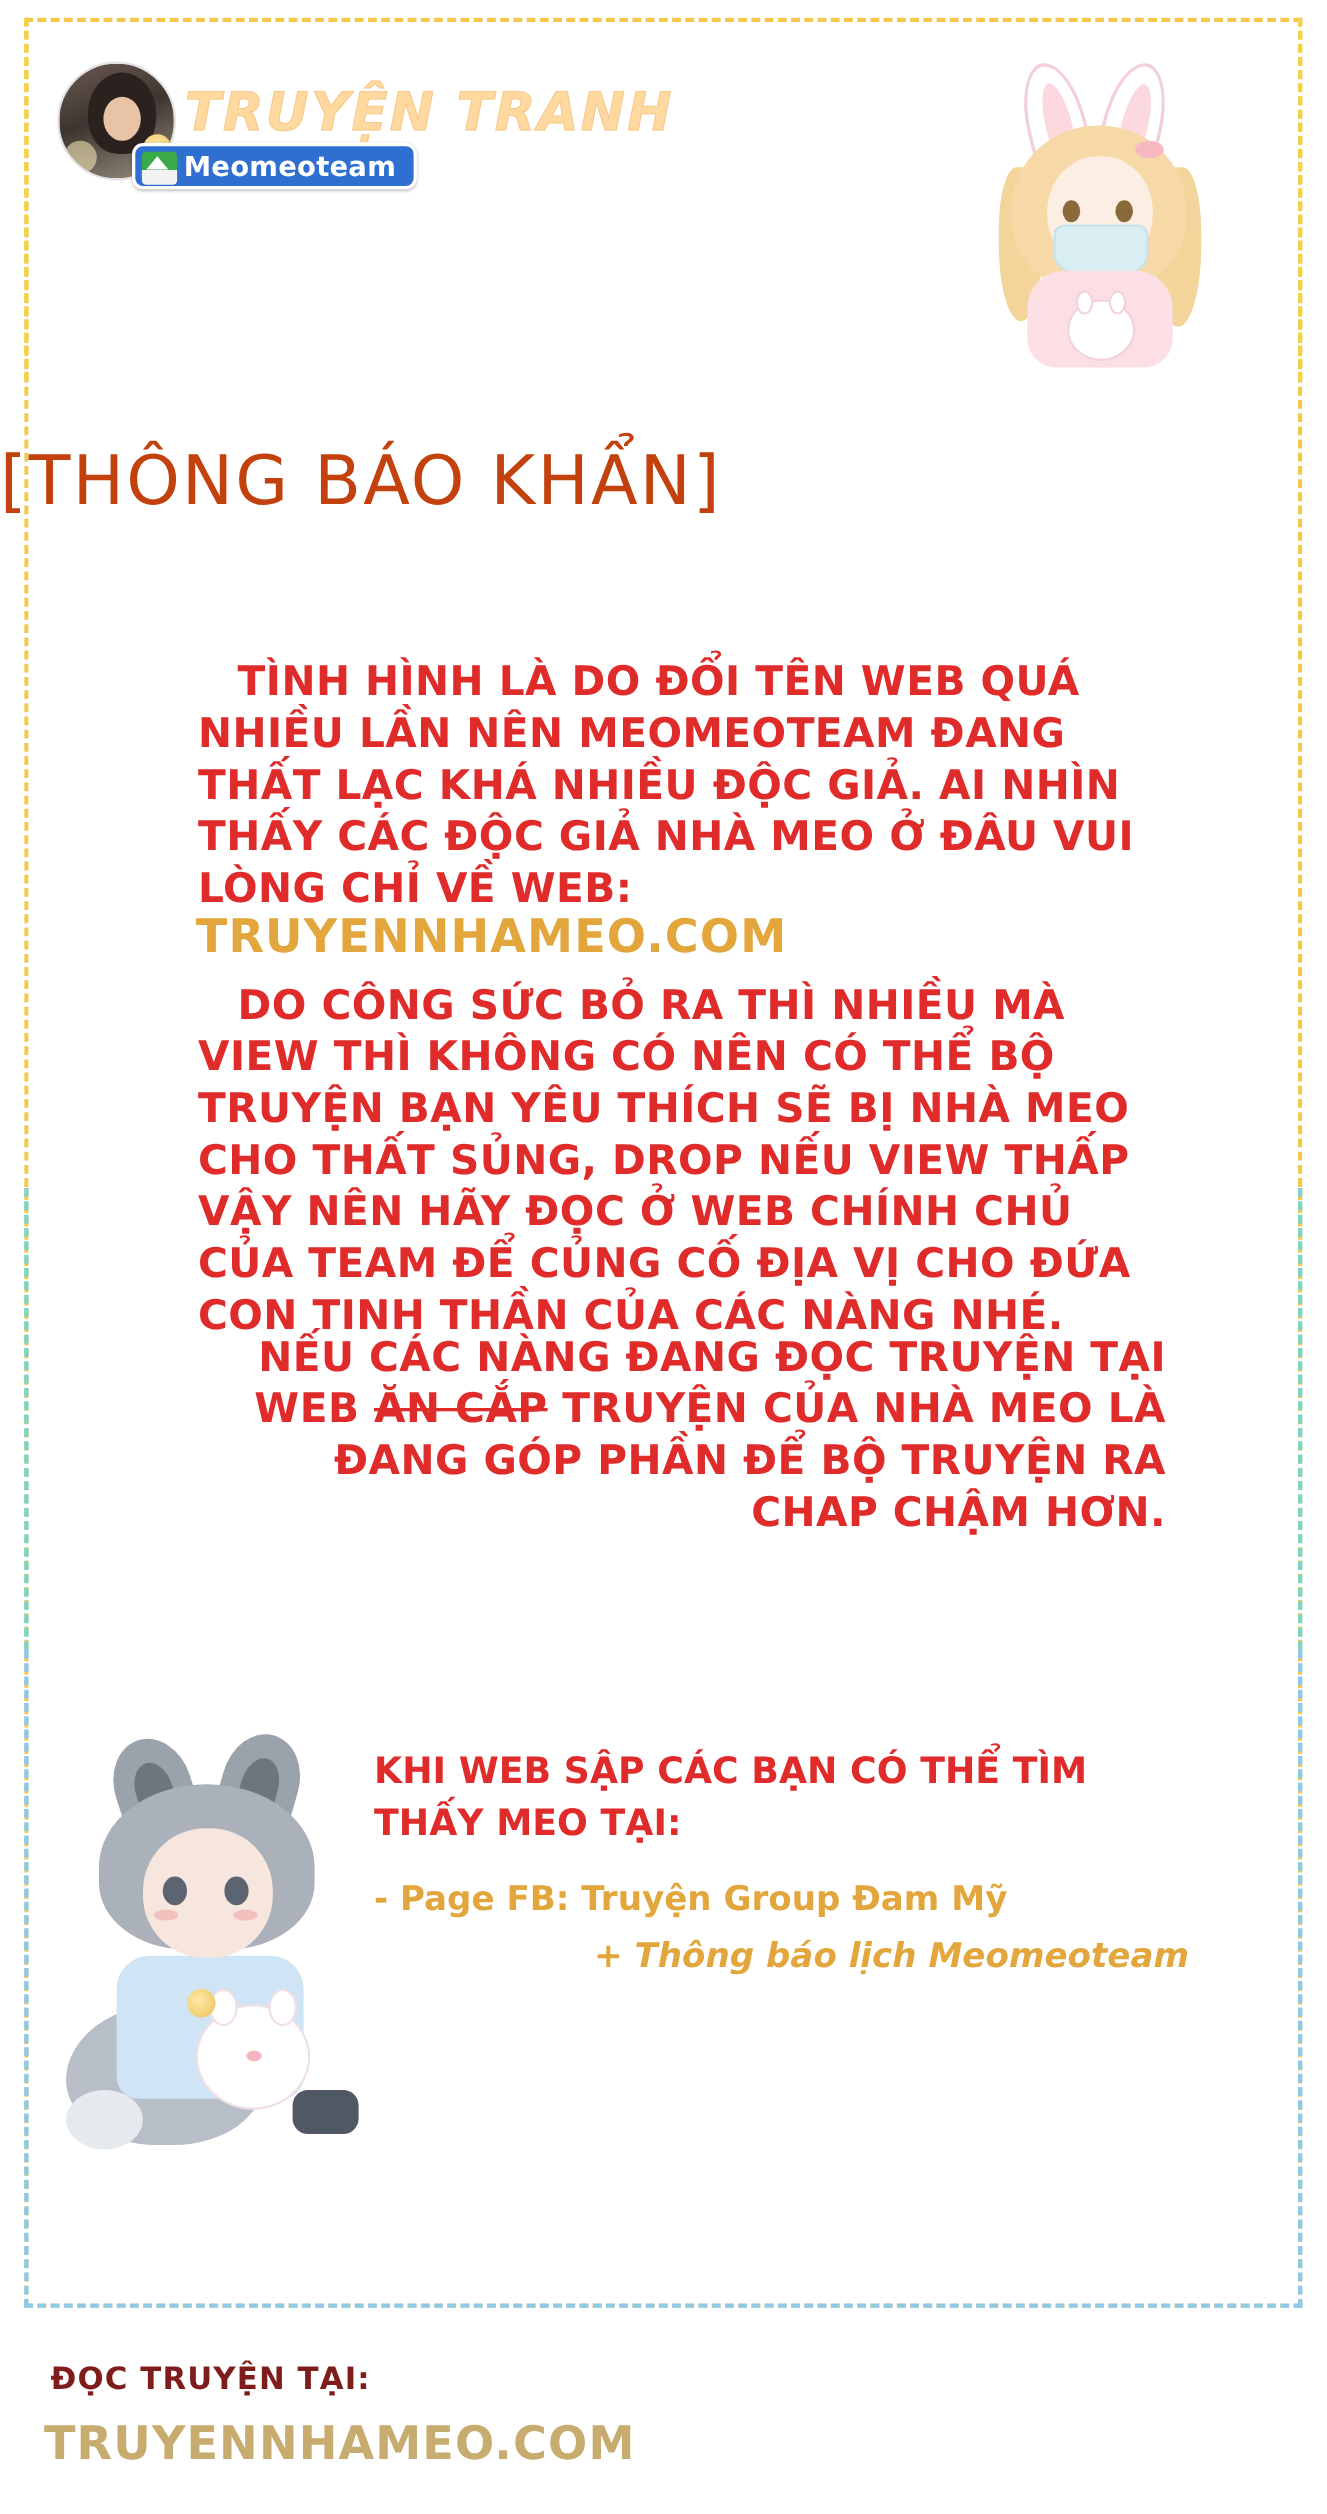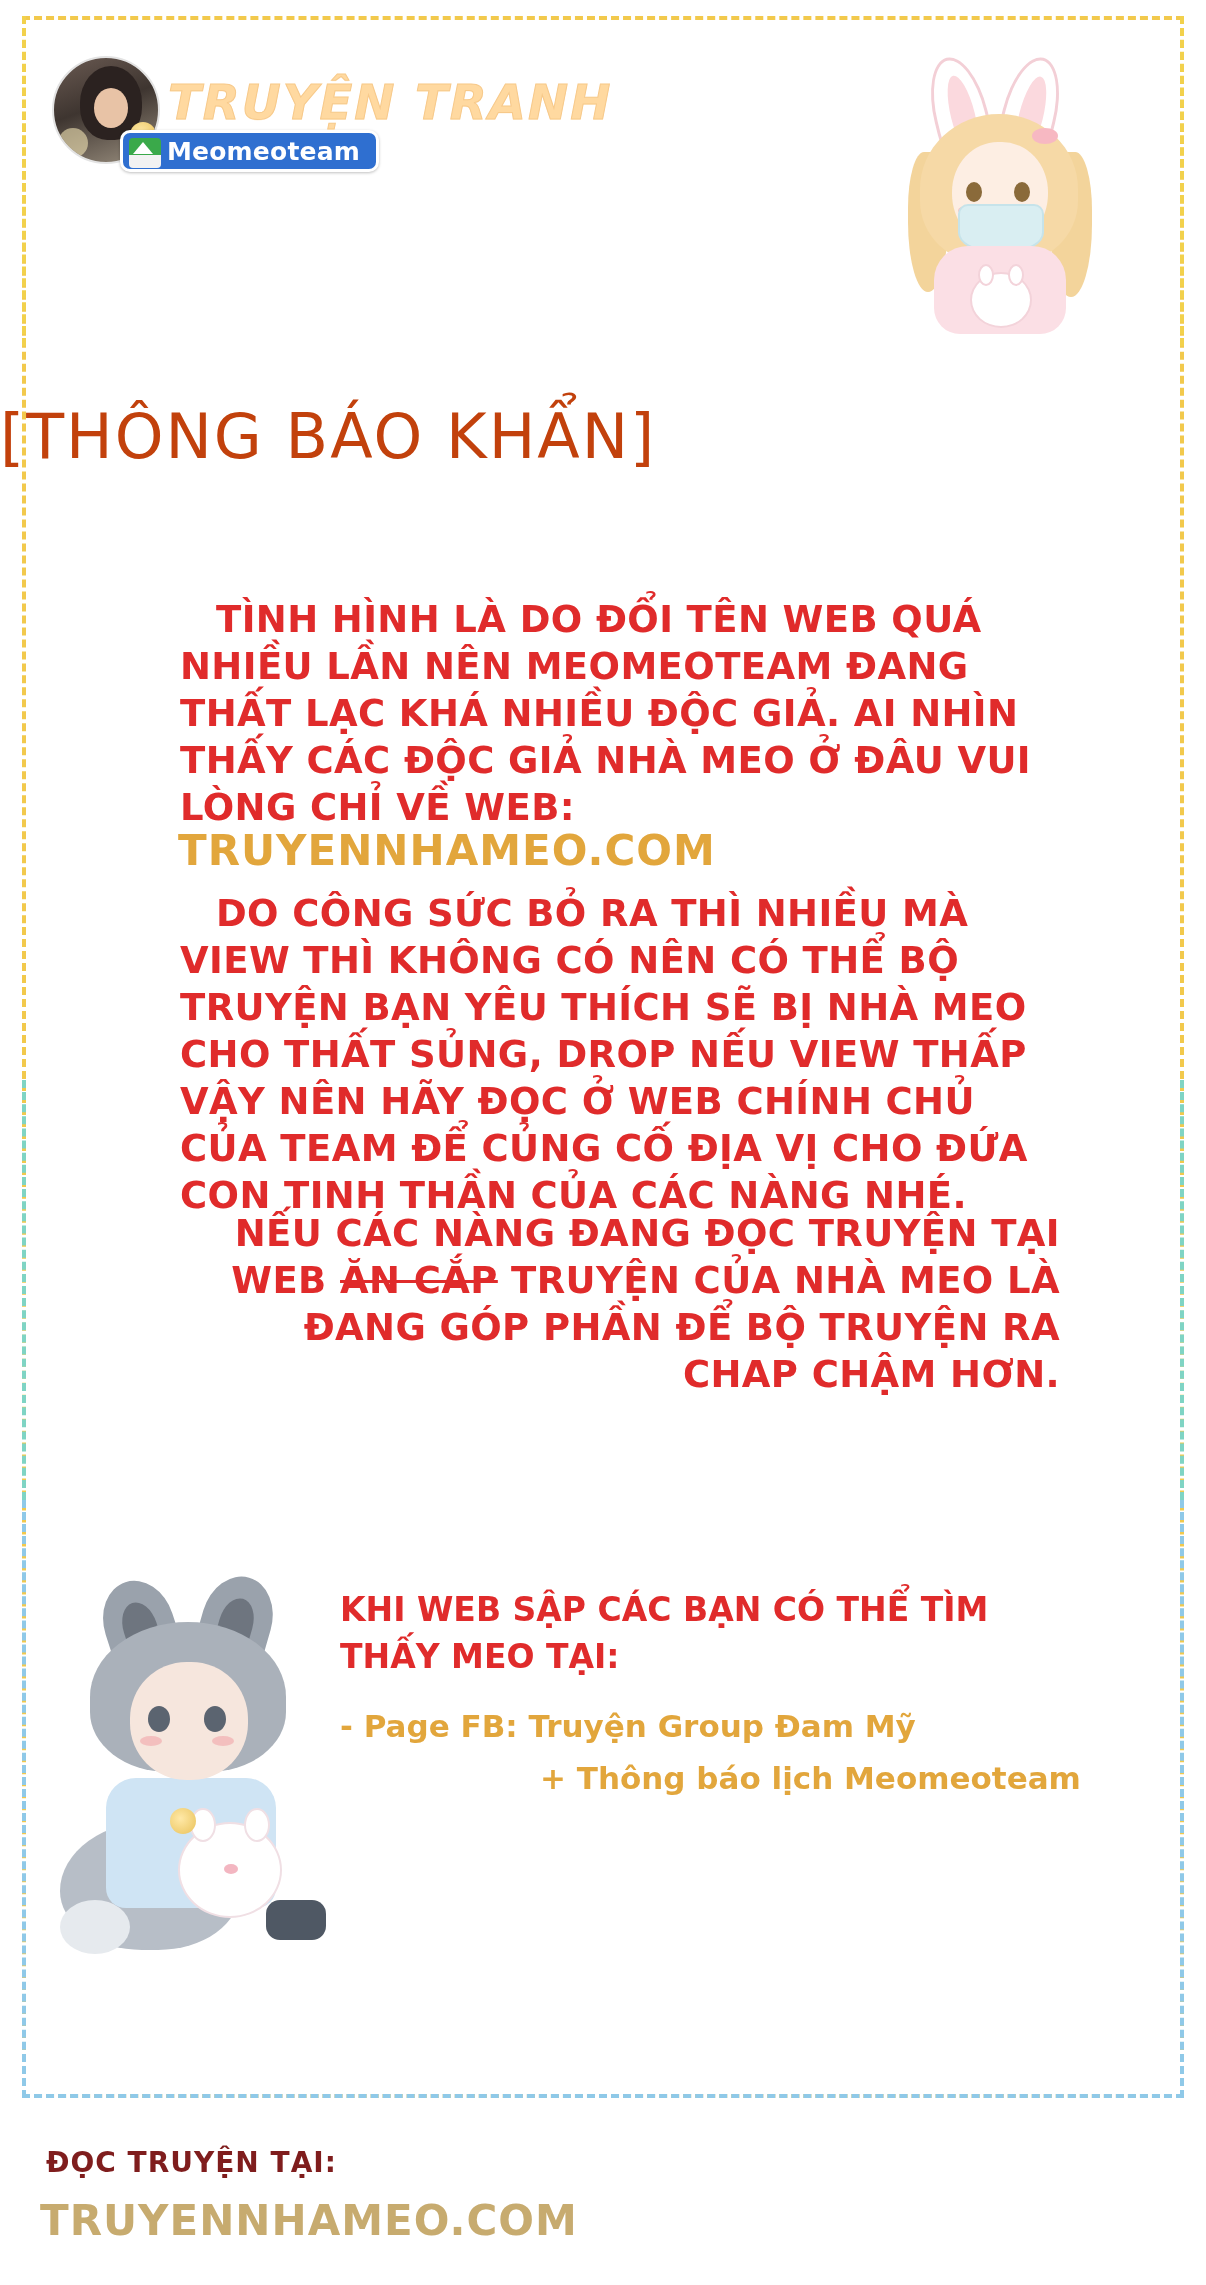--- a/index.html
+++ b/index.html
@@ -284,21 +284,21 @@
     position: absolute;
     left: 340px;
     top: 1700px;
     width: 760px;
     color: #e2a63c;
     font-family: "DejaVu Sans", sans-serif;
     font-weight: bold;
     font-size: 31px;
     line-height: 52px;
   }
-  .contact-list .sub { padding-left: 200px; }
+  .contact-list .sub { padding-left: 200px; font-style: italic; }
 
   
   .footer-label {
     position: absolute;
     left: 46px;
     top: 2146px;
     color: #7f1d1d;
     font-family: "DejaVu Sans", sans-serif;
     font-weight: bold;
     font-size: 28px;

